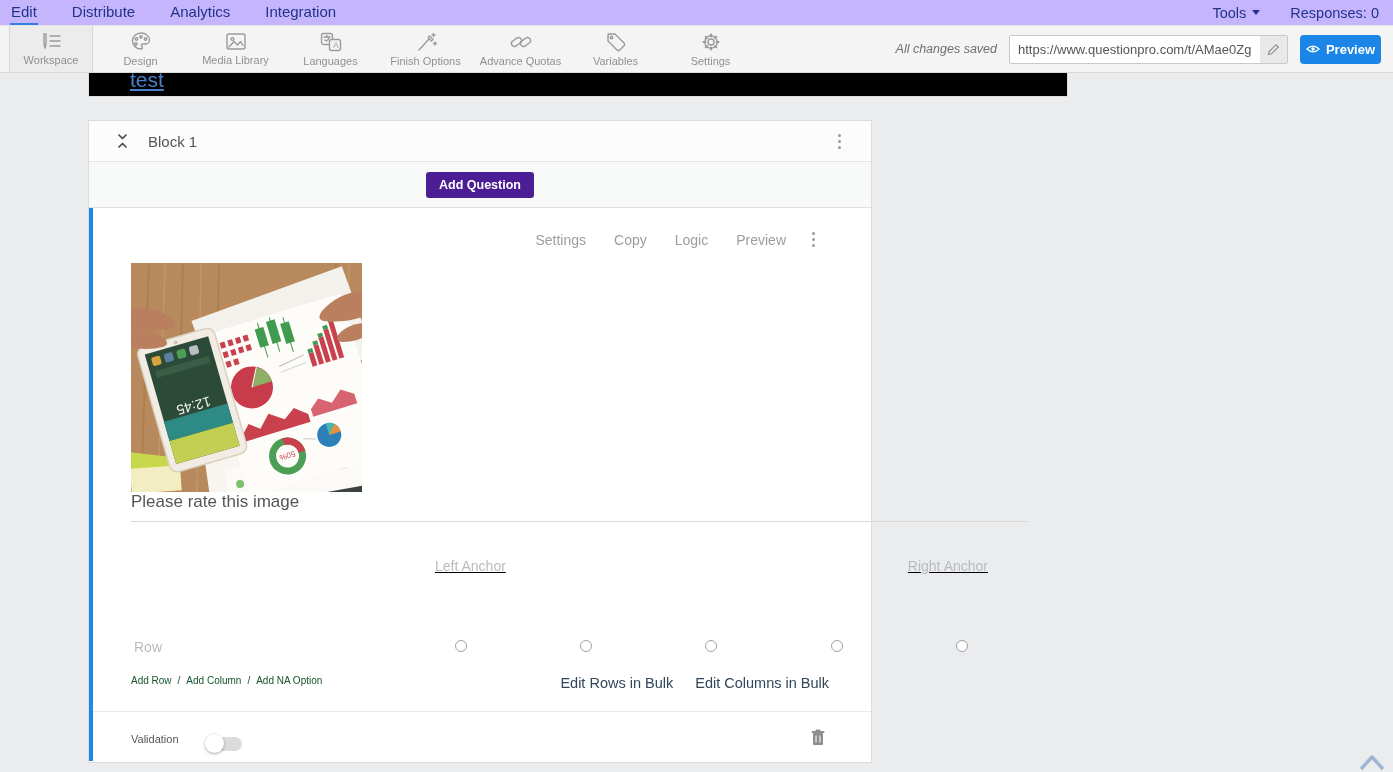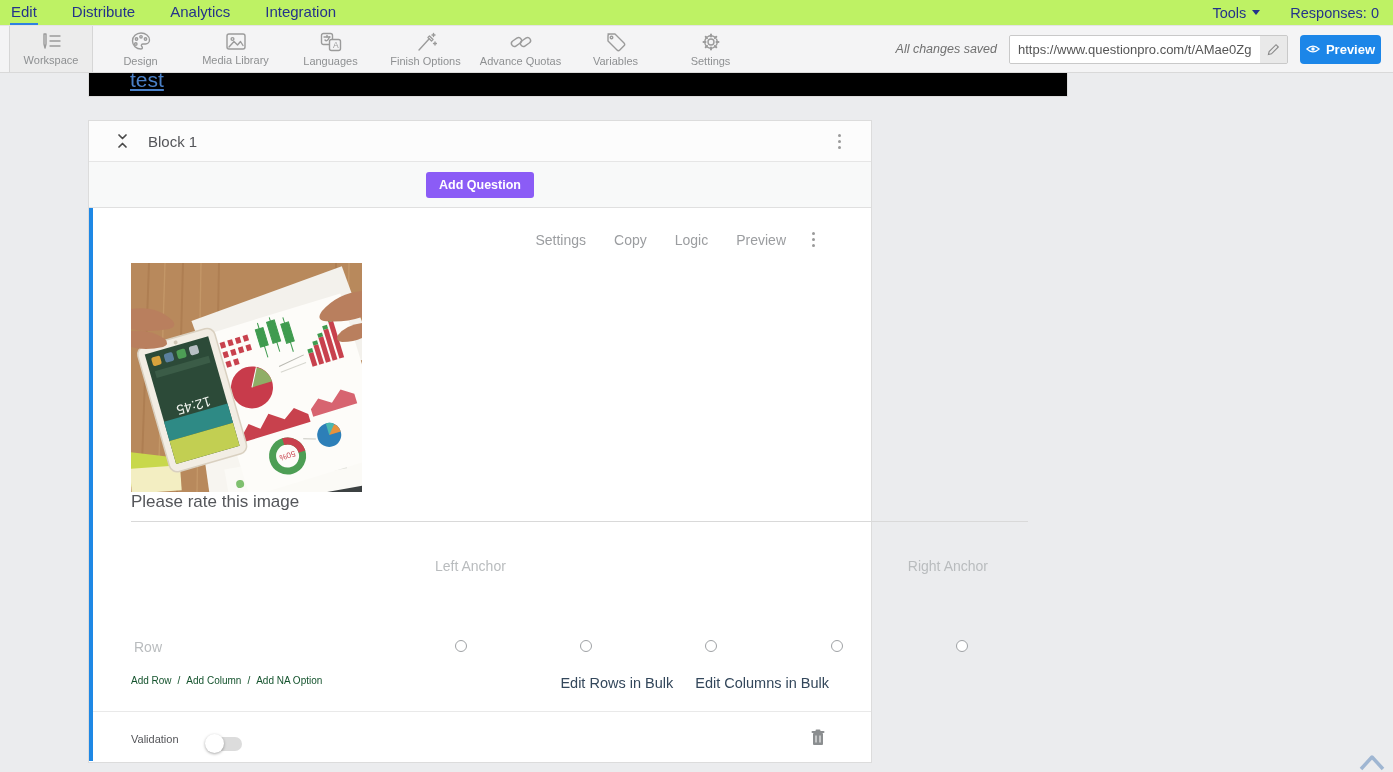--- a/index.html
+++ b/index.html
@@ -1,21 +1,21 @@
 <!DOCTYPE html>
 <html><head>
 <meta charset="utf-8">
 <style>
   * { margin:0; padding:0; box-sizing:border-box; }
   html,body { width:1393px; height:772px; overflow:hidden; background:#ebecee;
               font-family:"Liberation Sans", sans-serif; }
   .page { position:relative; width:1393px; height:772px; }
 
   
-  .topnav { position:absolute; left:0; top:0; width:100%; height:26px; background:#bef264;
+  .topnav { position:absolute; left:0; top:0; width:100%; height:26px; background:#c4b5fd;
             border-bottom:1px solid #e4e4e4; display:flex; align-items:center; padding:0 10px; }
   .topnav .navitems { display:flex; gap:33px; }
   .navitem { font-size:15px; font-weight:500; color:#24338a; padding:2px 1px 3px; cursor:pointer; }
   .navitem.active { border-bottom:2px solid #2f80e0; }
   .topnav .right { margin-left:auto; display:flex; gap:30px; align-items:center; padding-right:4px; }
   .topnav .right .rlink { font-size:14.5px; font-weight:500; color:#24338a; cursor:pointer; display:flex; align-items:center; }
   .caret { display:inline-block; width:0; height:0; border-left:4px solid transparent;
            border-right:4px solid transparent; border-top:5px solid #24338a; margin-left:6px; }
 
   
@@ -49,38 +49,38 @@
   .block-header { height:41px; background:#fcfcfc; border-bottom:1px solid #e6e6e6;
                   display:flex; align-items:center; }
   .collapse { margin-left:26px; cursor:pointer; display:flex; }
   .block-title { margin-left:18px; font-size:15px; color:#545559; }
   .dots { display:flex; flex-direction:column; gap:3px; cursor:pointer; padding:4px; }
   .dots i { width:3px; height:3px; border-radius:50%; background:#9a9a9a; }
   .block-header .dots { margin-left:auto; margin-right:26px; }
 
   .addq-row { height:46px; background:#f8f9f9; border-bottom:1px solid #e0e0e0;
               display:flex; align-items:center; justify-content:center; }
-  .addq-btn { background:#8b5cf6; color:#fff; border:none; border-radius:3px; font-size:12.5px;
+  .addq-btn { background:#4c1d95; color:#fff; border:none; border-radius:3px; font-size:12.5px;
               font-weight:bold; padding:6px 13px; cursor:pointer; font-family:"Liberation Sans",sans-serif; }
 
   .question-card { position:relative; height:553px; background:#fff; border-left:4px solid #1e88e5; }
 
   .q-toolbar { position:absolute; top:20px; right:52px; display:flex; gap:28px; align-items:center;
                font-size:14px; color:#9b9da0; }
   .q-toolbar span { cursor:pointer; }
   .q-toolbar .dots { margin-left:-6px; }
 
   .q-image { position:absolute; left:38px; top:55px; width:231px; height:229px; cursor:pointer; }
 
   .q-text { position:absolute; left:38px; top:284px; font-size:17px; color:#54565a; cursor:text; }
   .q-underline { position:absolute; left:38px; top:313px; width:897px; border-top:1px solid #d9d9d9; }
 
   .scale-area { position:absolute; left:305px; width:627px; display:flex; }
   .scale-area .col { width:125.4px; display:flex; justify-content:center; }
-  .anchors { top:350px; justify-content:space-between; padding:0 37px; }
+  .anchors { top:350px; justify-content:space-between; padding:0 37px;text-decoration:underline; }
   .anchors span { font-size:14px; color:#b9bcbe; cursor:text; }
   .labels { top:390px; }
   .labels .col { font-size:14.5px; color:#6d6e71; cursor:text; }
   .radios { top:432px; }
   .radio { width:12px; height:12px; border:1px solid #9fa2a5; border-radius:50%; background:#fff; cursor:pointer; }
   .row-label { position:absolute; left:41px; top:431px; font-size:14px; color:#b9bcbe; cursor:text; }
 
   .links-row { position:absolute; left:38px; top:467px; font-size:10px; color:#14532d; display:flex; gap:6px; }
   .links-row .lnk { cursor:pointer; }
   .bulk-links { position:absolute; right:42px; top:467px; display:flex; gap:22px; font-size:14.5px; color:#33475b; }

